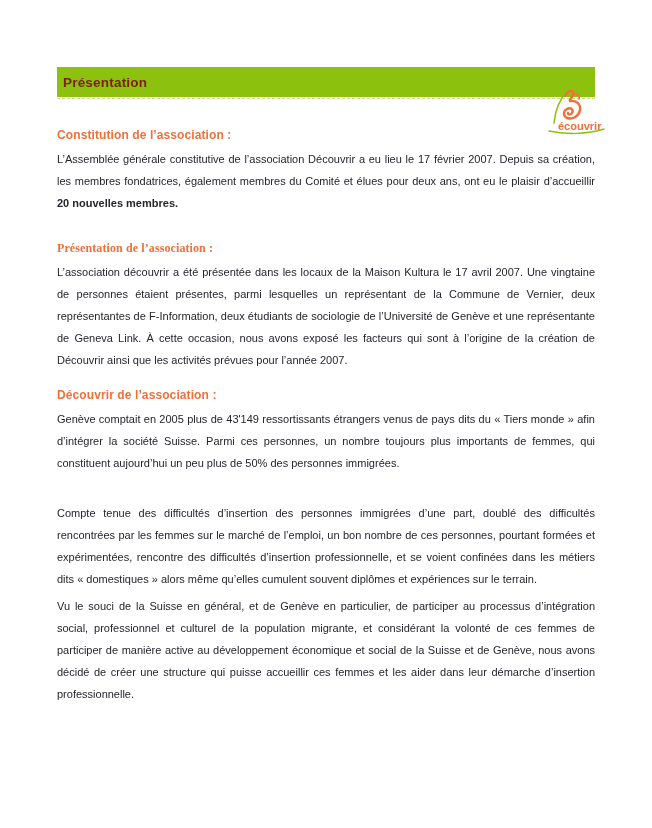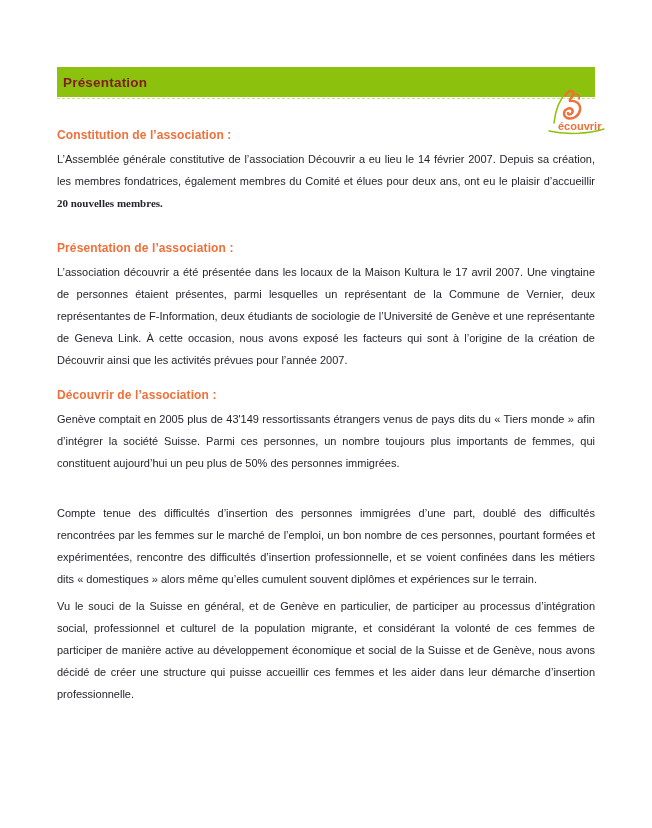--- a/index.html
+++ b/index.html
@@ -45,33 +45,33 @@
   
   .section-heading {
     color: var(--orange, #F0703A);
     font-size: 12px;
     font-weight: bold;
     line-height: 16px;
     margin: 0;
     letter-spacing: 0.1px;
   }
   .mt-h1 { margin-top: 28px; }
-  .mt-h2 { margin-top: 26px; }
+  .mt-h2 { margin-top: 26px; font-family: Liberation Serif, serif; }
   .mt-h3 { margin-top: 16px; }
   
   p.body {
     color: var(--ink, #26242E);
     font-size: 11px;
     line-height: 22px;
     text-align: justify;
     margin: 5px 0 0 0;
   }
   p.body.gap-lg { margin-top: 28px; }
   p.body.gap-md { }
-  p.body strong { font-weight: bold; font-family: Liberation Serif, serif; }
+  p.body strong { font-weight: bold; }
 </style>
 </head>
 <body>
 
 <div class="page">
 
   <div class="logo">
     <svg width="76" height="50" viewBox="0 0 76 50">
 
       <path d="M16,36 C17,26 21,13 29,4" fill="none" stroke="#8CC20E" stroke-width="1.6" stroke-linecap="round"></path>
@@ -87,21 +87,21 @@
 
   <div class="content">
 
     <div class="banner">
       <span class="banner-title">Présentation</span>
     </div>
     <div class="banner-rule"></div>
 
     <section>
       <h2 class="section-heading mt-h1">Constitution de l’association :</h2>
-      <p class="body"><span>L’Assemblée générale constitutive de l’association Découvrir a eu lieu le 14 février 2007. Depuis sa création, les membres fondatrices, également membres du Comité et élues pour deux ans, ont eu le plaisir d’accueillir </span><strong>20 nouvelles membres.</strong></p>
+      <p class="body"><span>L’Assemblée générale constitutive de l’association Découvrir a eu lieu le 17 février 2007. Depuis sa création, les membres fondatrices, également membres du Comité et élues pour deux ans, ont eu le plaisir d’accueillir </span><strong>20 nouvelles membres.</strong></p>
     </section>
 
     <section>
       <h2 class="section-heading mt-h2">Présentation de l’association :</h2>
       <p class="body">L’association découvrir a été présentée dans les locaux de la Maison Kultura le 17 avril 2007. Une vingtaine de personnes étaient présentes, parmi lesquelles un représentant de la Commune de Vernier, deux représentantes de F-Information, deux étudiants de sociologie de l’Université de Genève et une représentante de Geneva Link. À cette occasion, nous avons exposé les facteurs qui sont à l’origine de la création de Découvrir ainsi que les activités prévues pour l’année 2007.</p>
     </section>
 
     <section>
       <h2 class="section-heading mt-h3">Découvrir de l’association :</h2>
       <p class="body">Genève comptait en 2005 plus de 43'149 ressortissants étrangers venus de pays dits du « Tiers monde » afin d’intégrer la société Suisse. Parmi ces personnes, un nombre toujours plus importants de femmes, qui constituent aujourd’hui un peu plus de 50% des personnes immigrées.</p>

